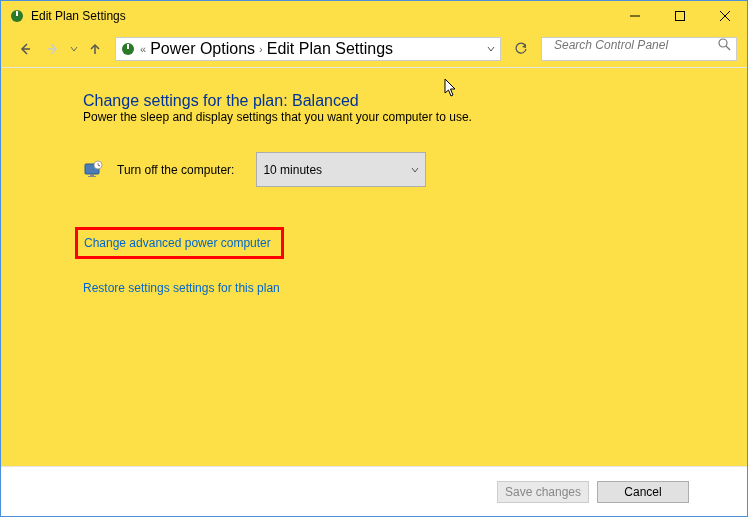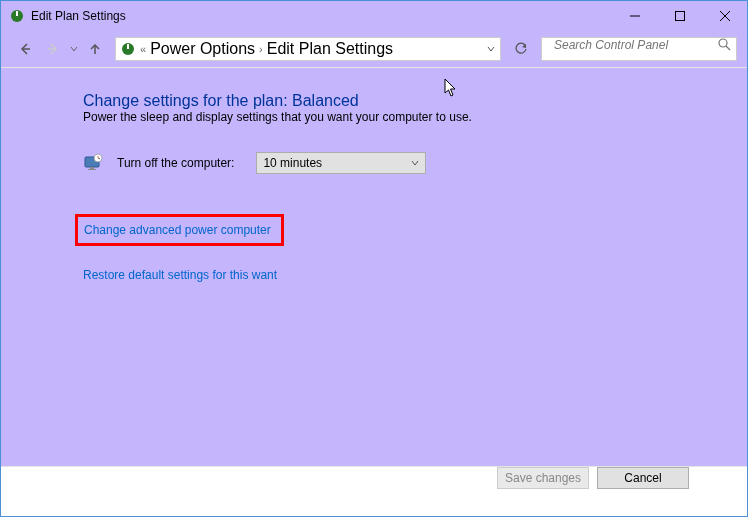--- a/index.html
+++ b/index.html
@@ -1,17 +1,17 @@
 <!DOCTYPE html>
 <html><head>
   <meta charset="utf-8">
   <style>
     * { box-sizing: border-box; margin: 0; padding: 0; }
     body { font-family: "Segoe UI", Tahoma, sans-serif; font-size: 12px; color: #000; background: #f0f0f0; }
-    .window { width: 748px; height: 517px; background: #c4b5fd; border: 1px solid #4a90d9; position: relative; }
+    .window { width: 748px; height: 517px; background: #fde047; border: 1px solid #4a90d9; position: relative; }
     .titlebar { height: 30px; display: flex; align-items: center; padding: 0 0 0 8px; }
     .titlebar-icon { width: 16px; height: 16px; margin-right: 6px; display: inline-flex; align-items: center; justify-content: center; }
     .titlebar-title { font-size: 12px; flex: 1; }
     .win-controls { display: flex; height: 28px; }
     .win-btn { width: 45px; height: 28px; display: flex; align-items: center; justify-content: center; background: transparent; border: none; }
 
     .navbar { height: 36px; display: flex; align-items: center; padding: 0 10px 0 12px; gap: 4px; }
     .nav-arrow { width: 24px; height: 24px; display: flex; align-items: center; justify-content: center; color: #666; border: none; background: transparent; border-radius: 2px; }
     .nav-arrow.disabled { color: #ccc; }
     .nav-dropdown { width: 10px; color: #666; display: flex; align-items: center; justify-content: center; }
@@ -31,29 +31,29 @@
 
     .content { padding: 24px 0 0 82px; position: relative; }
     .heading { color: #003399; font-size: 16px; font-weight: 400; }
     .subheading { font-size: 12px; color: #000; margin-bottom: 28px; }
 
     .cursor { position: absolute; left: 443px; top: 10px; pointer-events: none; }
 
     .setting-row { display: flex; align-items: center; gap: 14px; margin-bottom: 40px; }
     .setting-icon { width: 20px; height: 20px; display: flex; align-items: center; justify-content: center; }
     .setting-label { font-size: 12px; }
-    .dropdown { width: 170px; height: 22px; border: 1px solid #adadad; background: #e1e1e1; display: flex; align-items: center; padding: 0 6px; font-size: 12px; margin-left: 8px; }
+    .dropdown { width: 170px; height: 35px; border: 1px solid #adadad; background: #e1e1e1; display: flex; align-items: center; padding: 0 6px; font-size: 12px; margin-left: 8px; }
     .dropdown-val { flex: 1; }
     .dropdown-caret { color: #555; }
 
     .link-row { margin-bottom: 10px; }
     .link { color: #0066cc; font-size: 12px; text-decoration: none; cursor: pointer; }
     .highlight-box { display: inline-block; border: 3px solid #ff0000; padding: 6px 10px 6px 6px; margin-left: -8px; margin-bottom: 12px; }
 
-    .footer { position: absolute; bottom: 0; left: 0; right: 0; border-top: 1px solid #e5e5e5; height: 50px; display: flex; justify-content: flex-end; padding: 0 58px 0 0; gap: 8px; background: #fff; }
+    .footer { position: absolute; bottom: 0; left: 0; right: 0; border-top: 1px solid #e5e5e5; height: 50px; display: flex; align-items: center; justify-content: flex-end; padding: 0 58px 0 0; gap: 8px; background: #fff; }
     .btn { width: 92px; height: 22px; font-size: 12px; border: 1px solid #adadad; background: #e1e1e1; display: flex; align-items: center; justify-content: center; }
     .btn.disabled { color: #888; background: #e9e9e9; border-color: #ccc; }
   </style>
 </head>
 <body>
 
 <div class="window">
 
   <div class="titlebar">
     <span class="titlebar-icon">
@@ -175,21 +175,21 @@
       </div>
     </div>
 
     <div class="link-row">
       <span class="highlight-box">
         <a class="link">Change advanced power computer</a>
       </span>
     </div>
 
     <div class="link-row">
-      <a class="link">Restore default settings for this want</a>
+      <a class="link">Restore settings settings for this plan</a>
     </div>
   </div>
 
   <div class="footer">
     <button class="btn disabled">Save changes</button>
     <button class="btn">Cancel</button>
   </div>
 
 </div>
 

